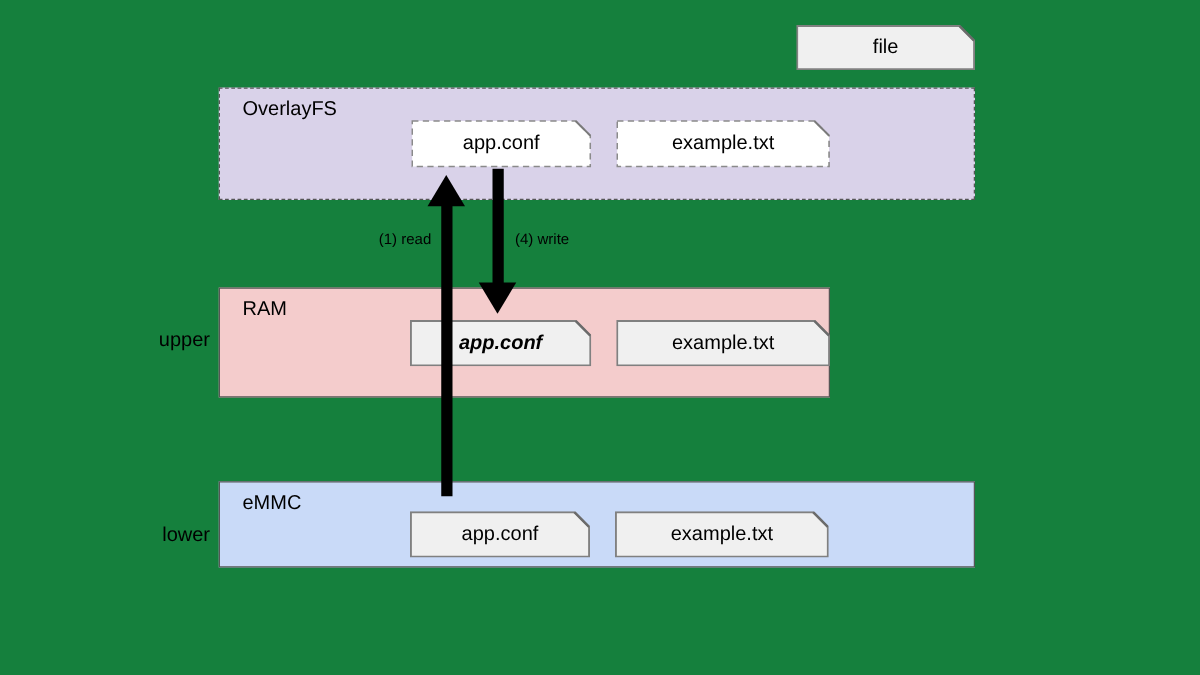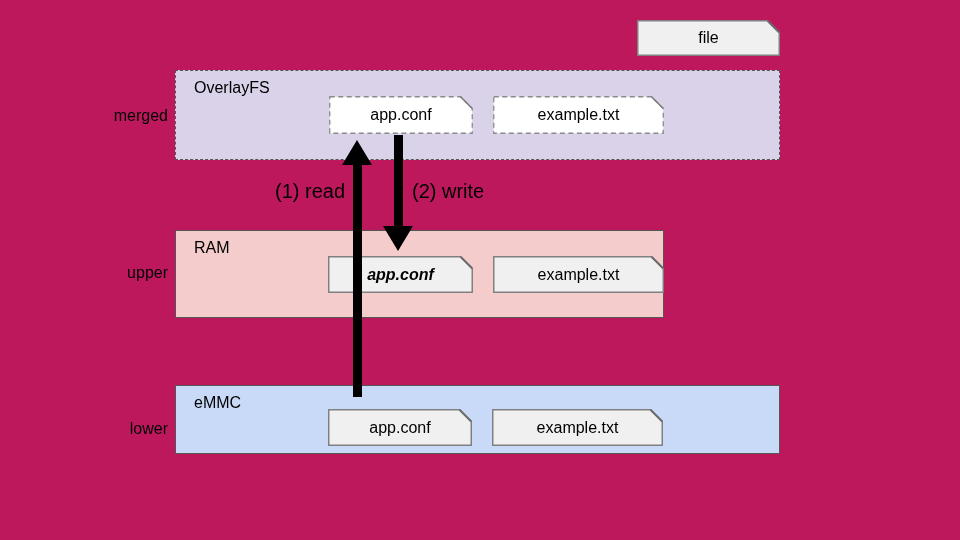--- a/index.html
+++ b/index.html
@@ -1,17 +1,17 @@
 <!DOCTYPE html>
 <html><head>
 <meta charset="utf-8">
 <style>
   html,body { margin:0; padding:0; background:#ffffff; }
   .canvas {
-    position:relative; width:960px; height:540px; background:#be185d;
+    position:relative; width:960px; height:540px; background:#15803d;
     font-family:"Liberation Sans","DejaVu Sans",sans-serif; color:#000;
     overflow:hidden;
   }
 
   
   .band { position:absolute; box-sizing:border-box; z-index:1; }
   .band-merged { background:#d9d2e9; border:1.5px dashed #565656; }
   .band-upper  { background:#f4cccc; border:1.5px solid #565656; }
   .band-lower  { background:#c9daf8; border:1.5px solid #565656; }
   .band-title {
@@ -35,38 +35,37 @@
   .shape-dashed { fill:#ffffff; stroke:#8a8a8a; stroke-width:1.3; stroke-dasharray:5 3.5; }
   .fold-line-solid  { fill:none; stroke:#6b6b6b; stroke-width:2; }
   .fold-line-dashed { fill:none; stroke:#7a7a7a; stroke-width:1.6; }
 
   
   .arrow-shaft { position:absolute; background:#000; z-index:2; }
   .arrow-head  { position:absolute; width:0; height:0; z-index:2; }
   .head-up   { border-left:15px solid transparent; border-right:15px solid transparent; border-bottom:25px solid #000; }
   .head-down { border-left:15px solid transparent; border-right:15px solid transparent; border-top:25px solid #000; }
 
-  .arrow-label { position:absolute; font-size:20px; line-height:20px; z-index:4; white-space:nowrap; }
+  .arrow-label { position:absolute; font-size:12px; line-height:20px; z-index:4; white-space:nowrap; }
   .arrow-label-read { left:225px; top:181px; width:120px; text-align:right; }
   .arrow-label-write { left:412px; top:181px; }
 </style>
 </head>
 <body>
 
 <div class="canvas">
 
   <div class="file-box" style="left:637px; top:20px; width:143px; height:36px;">
     <svg viewBox="0 0 143 36" preserveAspectRatio="none">
       <path class="shape-solid" d="M0.75,0.75 H130.5 L142.25,12.5 V35.25 H0.75 Z"></path>
       <path class="fold-line-solid" d="M130.5,0.75 L142.25,12.5"></path>
     </svg>
     <span class="file-label">file</span>
   </div>
 
-  <div class="side-label" style="top:106px;">merged</div>
   <div class="side-label" style="top:263px;">upper</div>
   <div class="side-label" style="top:419px;">lower</div>
 
   <section class="band band-merged" style="left:175px; top:70px; width:605px; height:90px;">
     <span class="band-title">OverlayFS</span>
     <div class="file-box" style="left:153px; top:25px; width:144px; height:38px;">
       <svg viewBox="0 0 144 38" preserveAspectRatio="none">
         <path class="shape-dashed" d="M0.75,0.75 H131.5 L143.25,12.5 V37.25 H0.75 Z"></path>
         <path class="fold-line-dashed" d="M131.5,0.75 L143.25,12.5"></path>
       </svg>
@@ -116,15 +115,15 @@
       <span class="file-label">example.txt</span>
     </div>
   </section>
 
   <div class="arrow-head head-up" style="left:342px; top:140px;"></div>
   <div class="arrow-shaft" style="left:353px; top:163px; width:9px; height:234px;"></div>
   <div class="arrow-label arrow-label-read">(1) read</div>
 
   <div class="arrow-shaft" style="left:394px; top:135px; width:9px; height:92px;"></div>
   <div class="arrow-head head-down" style="left:383px; top:226px;"></div>
-  <div class="arrow-label arrow-label-write">(2) write</div>
+  <div class="arrow-label arrow-label-write">(4) write</div>
 
 </div>
 
 </body></html>

